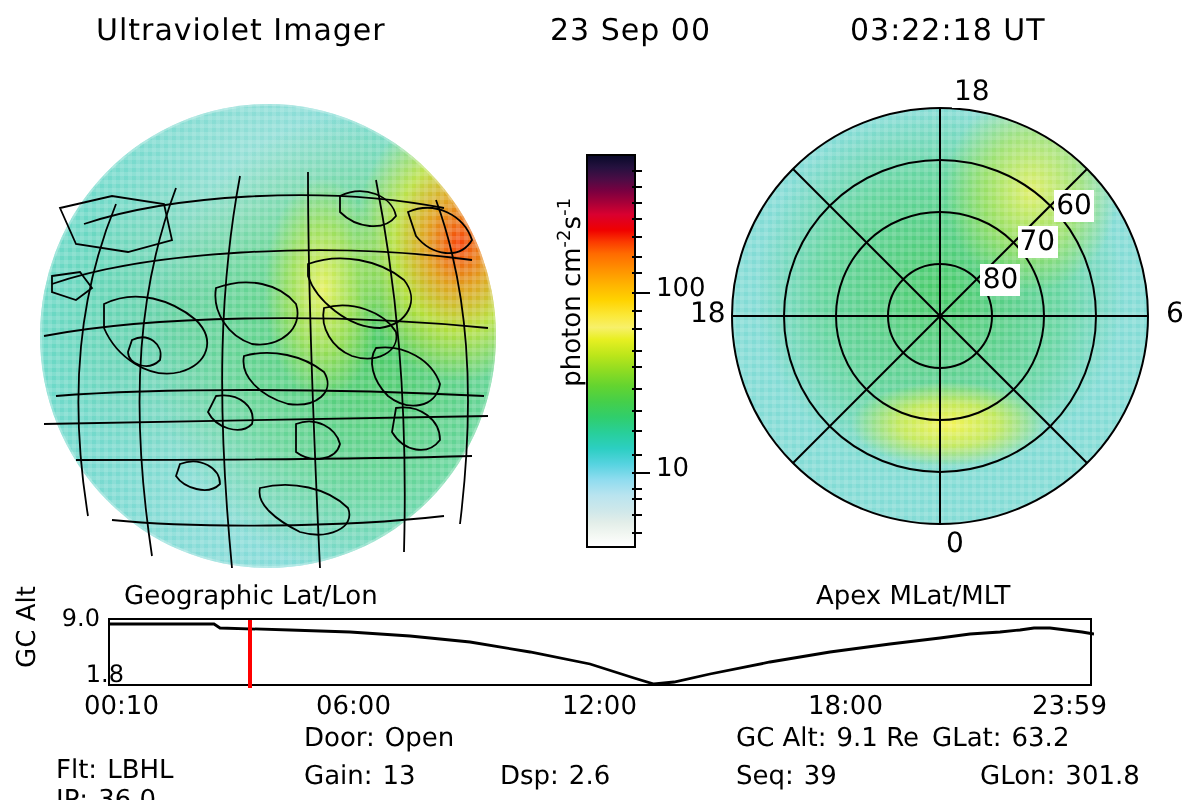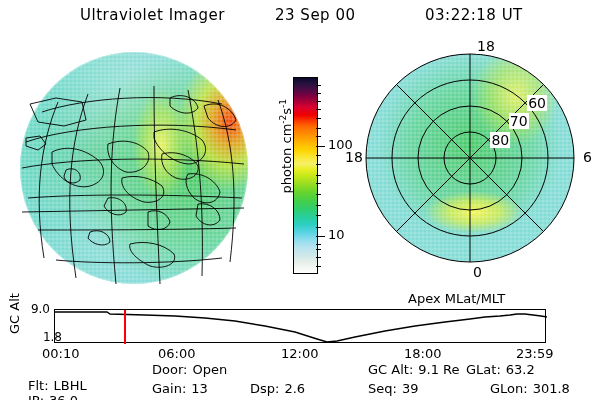--- a/index.html
+++ b/index.html
@@ -5,21 +5,21 @@
 <style>
   html,body{margin:0;padding:0;background:#ffffff;}
   body{width:600px;height:400px;overflow:hidden;
        font-family:"DejaVu Sans","Liberation Sans",sans-serif;
        color:#000;-webkit-font-smoothing:none;}
   #root{position:relative;width:600px;height:400px;background:#fff;}
 
   
   .hdr{position:absolute;top:6px;left:0;width:600px;height:24px;}
   .hdr span{position:absolute;font-size:15px;letter-spacing:.5px;white-space:nowrap;}
-  #hdr-title{left:48px;top:0;margin-left:32px;}
+  #hdr-title{left:48px;top:0;}
   #hdr-date{left:275px;top:0;}
   #hdr-time{left:425px;top:0;}
 
   
   .panel{position:absolute;}
 
   
   #geo-panel{left:12px;top:46px;width:240px;height:244px;}
   #geo-disc{position:absolute;left:8px;top:6px;width:228px;height:232px;
       border-radius:50%;overflow:hidden;
@@ -200,20 +200,21 @@
   <div class="mlt-lab" style="left: 128px; top: -8px;">18</div>
       <div class="mlt-lab" style="left: -4px; top: 103px;">18</div>
       <div class="mlt-lab" style="left: 234px; top: 103px;">6</div>
       <div class="mlt-lab" style="left: 124px; top: 218px;">0</div>
       <div class="mlt-lab" style="left: 142.385px; top: 85.6152px;">80</div>
       <div class="mlt-lab" style="left: 160.77px; top: 67.2304px;">70</div>
       <div class="mlt-lab" style="left: 179.154px; top: 48.8457px;">60</div>
     </div>
 
   <div class="panel" id="orbit-panel">
+    <div id="orbit-title-left">Geographic Lat/Lon</div>
     <div id="orbit-title-right">Apex MLat/MLT</div>
     <div id="orbit-ylabel">GC Alt</div>
     <div id="orbit-box">
       <svg class="orbit-svg" viewBox="0 0 492 34" preserveAspectRatio="none">
         <polyline id="orbit-curve" fill="none" stroke="#000" stroke-width="1.4" points="0,2 52,2 55,4 90,5 120,6 150,8 180,11 210,16 240,22 262,29 272,32 282,31 300,27 330,21 360,16 390,12 415,9 430,7 445,6 455,5 462,4 470,4 478,5 486,6 492,7"></polyline>
       </svg>
       <div id="orbit-cursor" style="left: 69.0167px;"></div>
     </div>
   <div class="orbit-ytick" style="top: 12px; left: 8px; width: 42px; text-align: right;">9.0</div>
       <div class="orbit-ytick" style="top: 40px; left: 20px; width: 42px; text-align: right;">1.8</div>

